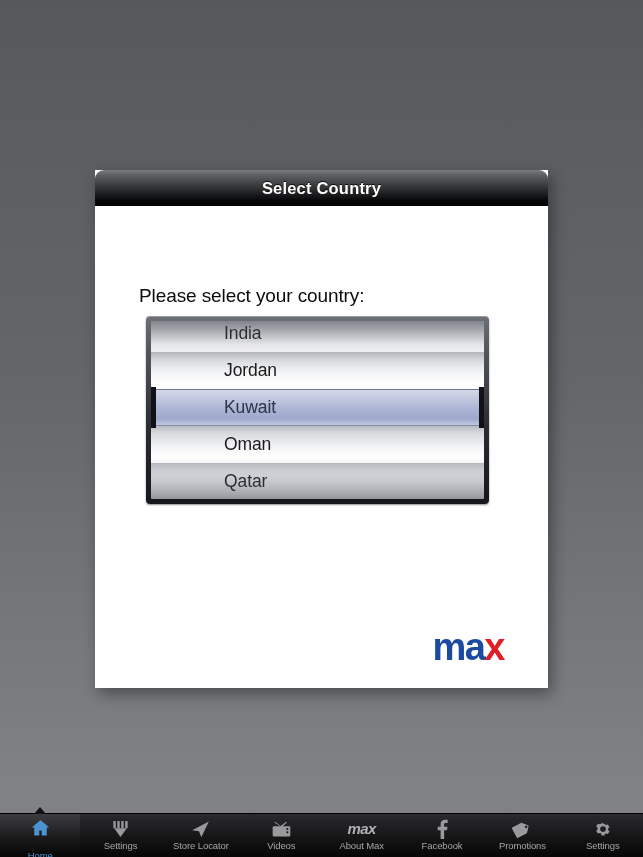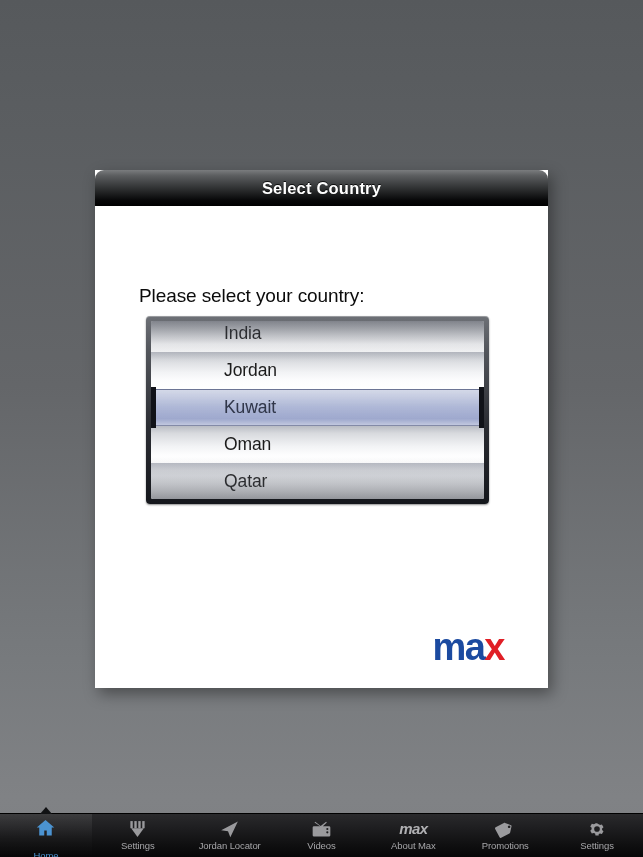--- a/index.html
+++ b/index.html
@@ -348,21 +348,21 @@
     <span class="tab-label">Settings</span>
   </div>
 
 
   <div class="tab-item">
     <span class="tab-icon">
       <svg width="21" height="20" viewBox="0 0 24 24" fill="currentColor">
           <path d="M22 3 2 13.5l8.2 1.2L13 22z"></path>
         </svg>
     </span>
-    <span class="tab-label">Jordan Locator</span>
+    <span class="tab-label">Store Locator</span>
   </div>
 
   <div class="tab-item">
     <span class="tab-icon">
       <svg width="21" height="20" viewBox="0 0 24 24" fill="currentColor">
         <path d="M4.5 3.2 11 8.3l6.5-5.1.9 1.1L13.6 8.6H21a1.6 1.6 0 0 1 1.6 1.6v9.2A1.6 1.6 0 0 1 21 21H3a1.6 1.6 0 0 1-1.6-1.6v-9.2A1.6 1.6 0 0 1 3 8.6h7.4L3.6 4.3z"></path>
         <circle cx="19" cy="12" r="1.3" fill="#1d1d1f"></circle>
           <circle cx="19" cy="16" r="1.3" fill="#1d1d1f"></circle>
       </svg>
     </span>
@@ -370,20 +370,28 @@
   </div>
 
   <div class="tab-item">
     <span class="tab-icon">
       <span class="tab-maxlogo">ma</span>
         <span class="tab-maxlogo">x</span>
     </span>
     <span class="tab-label">About Max</span>
   </div>
 
+  <div class="tab-item">
+    <span class="tab-icon">
+      <svg width="13" height="20" viewBox="0 0 12 22" fill="currentColor">
+        <path d="M7.8 22V12.4h3.2l.5-3.8H7.8V6.2c0-1.1.3-1.8 1.9-1.8h2V1c-.35-.05-1.55-.15-2.95-.15C5.8.85 3.9 2.6 3.9 5.8v2.8H0.7v3.8h3.2V22z"></path>
+      </svg>
+    </span>
+    <span class="tab-label">Facebook</span>
+  </div>
 
   <div class="tab-item">
     <span class="tab-icon">
       <svg width="22" height="20" viewBox="0 0 24 24" fill="currentColor">
         <g transform="rotate(-28 12 12)">
           <path d="M3 5h11.2c.5 0 1 .22 1.33.6l4.9 5.7a1.2 1.2 0 0 1 0 1.55l-4.9 5.7c-.33.38-.83.6-1.33.6H3a1.4 1.4 0 0 1-1.4-1.4V6.4A1.4 1.4 0 0 1 3 5z"></path>
           <circle cx="17.6" cy="12" r="1.5" fill="#1d1d1f"></circle>
         </g>
       </svg>
     </span>

